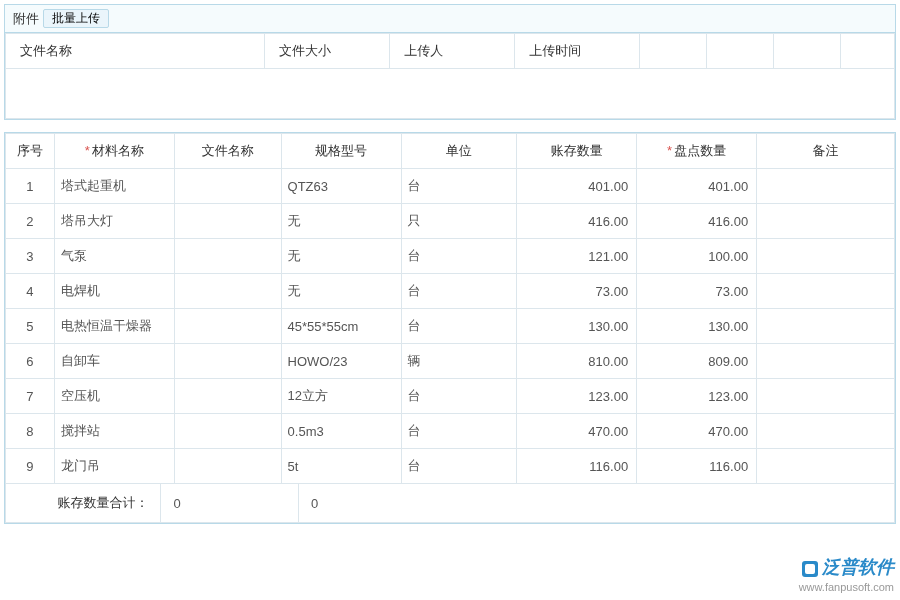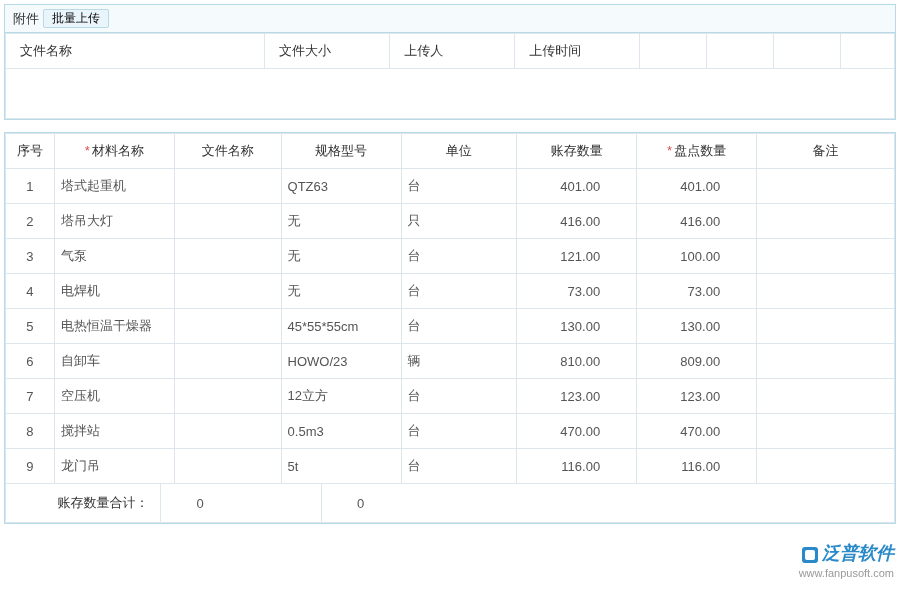--- a/index.html
+++ b/index.html
@@ -10,30 +10,30 @@
 .btn { display: inline-block; padding: 0 8px; border: 1px solid #b8d9e8; background: #eaf5fb; color: #000000; font-size: 12px; cursor: pointer; border-radius: 2px; }
 .sort-arrow { display: inline-flex; flex-direction: column; line-height: 5px; font-size: 8px; color: #888; margin-left: 2px; vertical-align: middle; }
 table { width: 100%; border-collapse: collapse; table-layout: fixed; }
 th, td { border: 1px solid #dce6ec; padding: 8px 6px; vertical-align: middle; font-weight: normal; }
 th { background: #fff; color: #333; }
 td { background: #fff; }
 .attach-table th { text-align: left; padding-left: 14px; }
 .attach-table .empty-row td { height: 50px; }
 .detail-table td { color: #555; }
 .detail-table td.ct { text-align: center; }
-.detail-table td.rt { text-align: right; padding-right: 36px; margin-top: 12px; }
-.totals { display: flex; border: 1px solid #dce6ec; border-top: none; gap: 23px; }
+.detail-table td.rt { text-align: right; padding-right: 8px; margin-top: 12px; }
+.totals { display: flex; border: 1px solid #dce6ec; border-top: none; }
 .totals .cell { border-right: 1px solid #dce6ec; padding: 10px 12px; display: flex; align-items: center; gap: 10px; }
 .totals .lbl { white-space: nowrap; }
 .totals .val { color: #555; }
 .totals .c1 { width: 17.5%; justify-content: flex-end; }
 .totals .c2 { width: 15.5%; }
 .totals .c3 { width: 16.5%; justify-content: flex-end; }
 .totals .c4 { flex: 1; border-right: none; }
-.watermark { position: fixed; right: 6px; bottom: 20px; text-align: right; font-size: 11px; color: #999; line-height: 1.3; pointer-events: none; }
+.watermark { position: fixed; right: 6px; bottom: 6px; text-align: right; font-size: 11px; color: #999; line-height: 1.3; pointer-events: none; }
 .watermark .brand { font-size: 18px; color: #2a8ac9; font-weight: bold; font-style: italic; }
 .watermark .logo { display:inline-block; width:16px; height:16px; background:#2a8ac9; border-radius:3px; vertical-align:middle; margin-right:4px; position:relative; }
 .watermark .logo::after { content:""; position:absolute; left:3px; top:3px; width:10px; height:10px; background:#fff; border-radius:2px; }
 
 
 .detail-table col.c-idx { width: 5.5%; }
 .detail-table col.c-name { width: 13.5%; }
 .detail-table col.c-code { width: 12%; }
 .detail-table col.c-spec { width: 13.5%; }
 .detail-table col.c-unit { width: 13%; }

